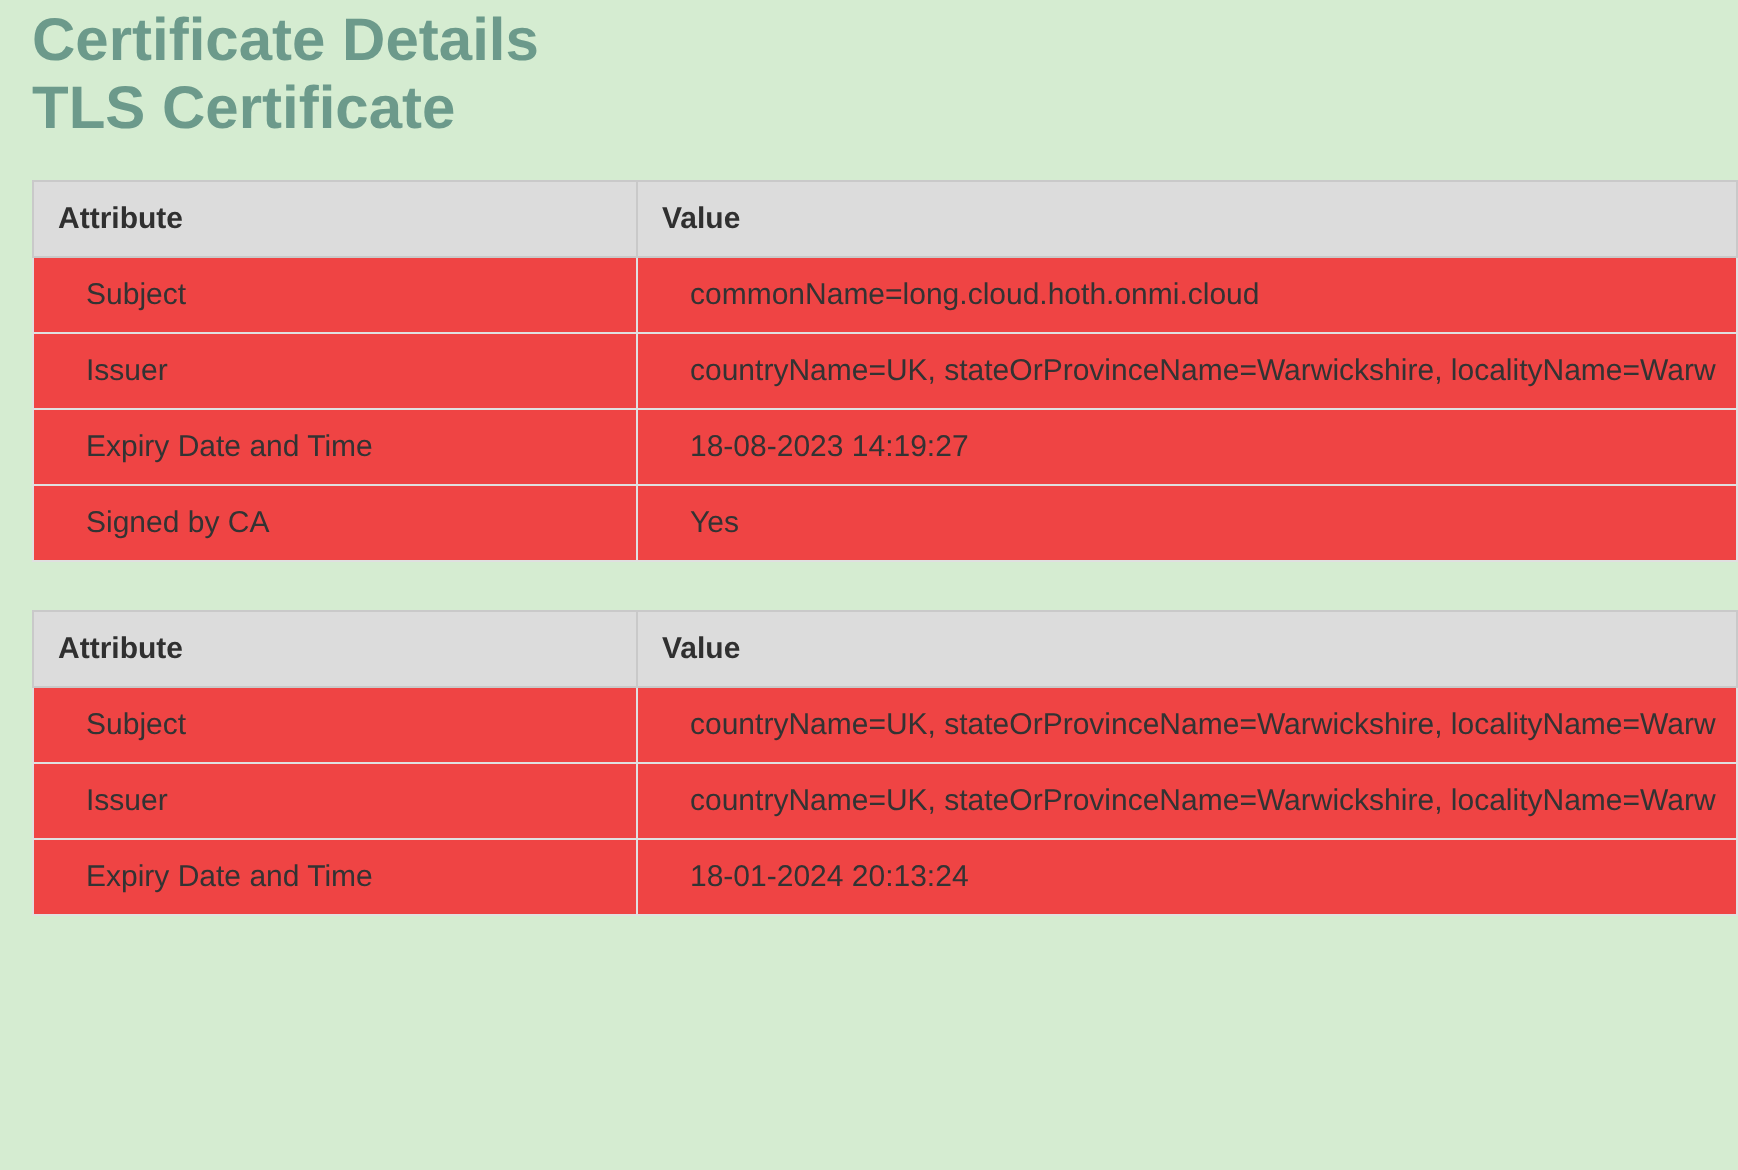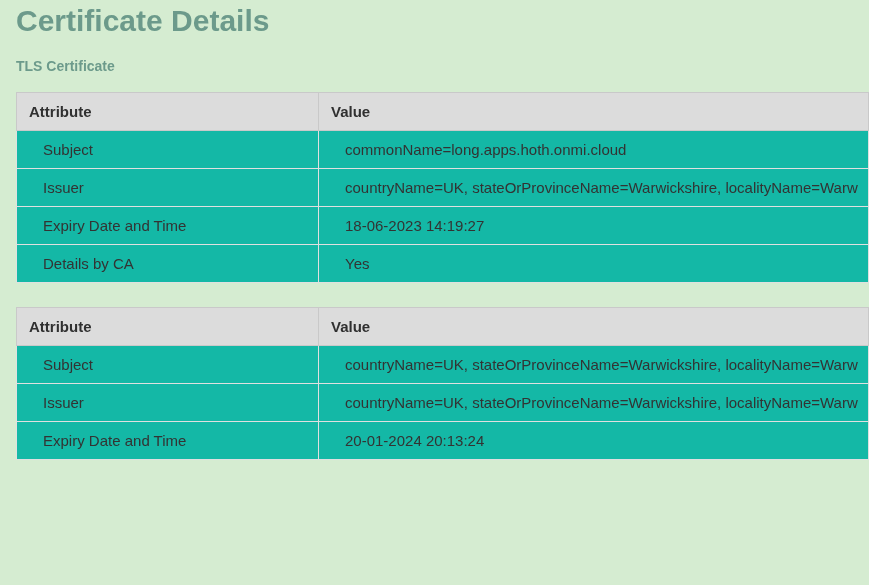--- a/index.html
+++ b/index.html
@@ -13,33 +13,32 @@
       color: #333;
       padding: 0;
     }
     .container {
       padding-left: 16px;
     }
     h1 {
       font-size: 30px;
       font-weight: 700;
       color: #6c9a8b;
-      margin-bottom: 20px;
       padding-top: 4px;
     }
     h2 {
-      font-size: 14px;
+      font-size: 30px;
       font-weight: 700;
       color: #6c9a8b;
       margin-bottom: 18px;
     }
     table {
       width: 100%;
       border-collapse: collapse;
-      background-color: #14b8a6;
+      background-color: #ef4444;
       margin-bottom: 24px;
       table-layout: fixed;
     }
     th {
       text-align: left;
       background-color: #dcdcdc;
       padding: 10px 12px;
       font-weight: 700;
       border: 1px solid #c9c9c9;
       font-size: 15px;
@@ -71,32 +70,32 @@
     </colgroup>
     <thead>
       <tr>
         <th>Attribute</th>
         <th>Value</th>
       </tr>
     </thead>
     <tbody>
       <tr>
         <td>Subject</td>
-        <td>commonName=long.apps.hoth.onmi.cloud</td>
+        <td>commonName=long.cloud.hoth.onmi.cloud</td>
       </tr>
       <tr>
         <td>Issuer</td>
         <td>countryName=UK, stateOrProvinceName=Warwickshire, localityName=Warw</td>
       </tr>
       <tr>
         <td>Expiry Date and Time</td>
-        <td>18-06-2023 14:19:27</td>
+        <td>18-08-2023 14:19:27</td>
       </tr>
       <tr>
-        <td>Details by CA</td>
+        <td>Signed by CA</td>
         <td>Yes</td>
       </tr>
     </tbody>
   </table>
 
 
   <table>
     <colgroup>
       <col class="attr-col">
       <col class="val-col">
@@ -111,17 +110,17 @@
       <tr>
         <td>Subject</td>
         <td>countryName=UK, stateOrProvinceName=Warwickshire, localityName=Warw</td>
       </tr>
       <tr>
         <td>Issuer</td>
         <td>countryName=UK, stateOrProvinceName=Warwickshire, localityName=Warw</td>
       </tr>
       <tr>
         <td>Expiry Date and Time</td>
-        <td>20-01-2024 20:13:24</td>
+        <td>18-01-2024 20:13:24</td>
       </tr>
     </tbody>
   </table>
 </div>
 
 </body></html>

